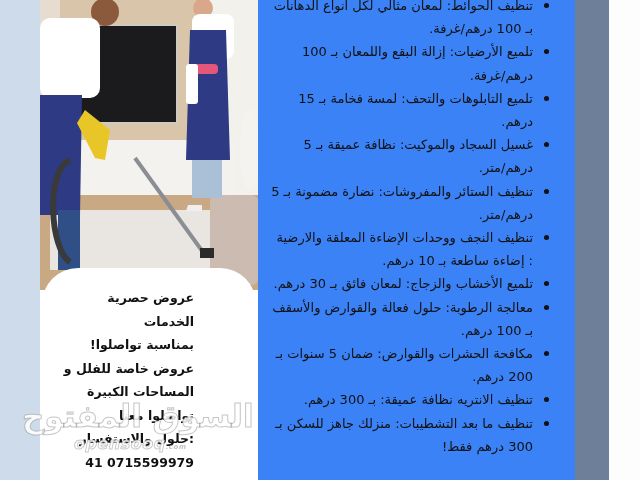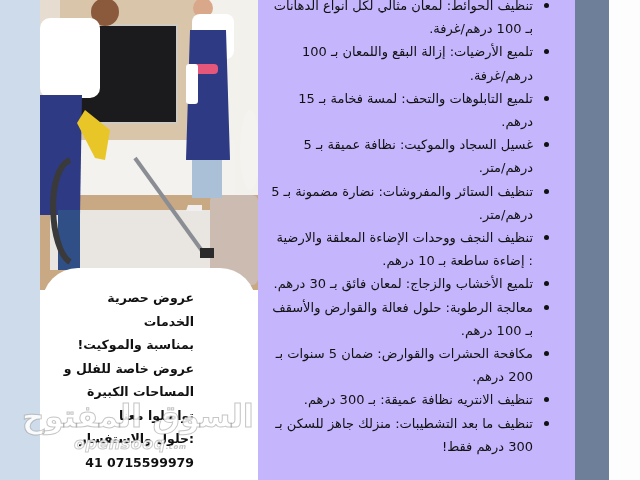--- a/index.html
+++ b/index.html
@@ -2,21 +2,21 @@
 <html><head>
   <meta charset="utf-8">
   <style>
     html, body { margin:0; padding:0; }
     body { width:640px; height:480px; overflow:hidden; background:#ffffff; position:relative; font-family:"DejaVu Sans", sans-serif; }
     .left-strip { position:absolute; left:0; top:0; width:40px; height:480px; background:#cddbea; }
     .photo { position:absolute; left:40px; top:0; width:218px; height:290px; overflow:hidden; background:#e9e2d8; }
     .photo svg { display:block; }
     .offer-card { position:absolute; left:42px; top:268px; width:214px; height:240px; background:#ffffff; border-radius:36px 36px 0 0; box-sizing:border-box; padding:18px 62px 0 10px; direction:rtl; text-align:right; }
     .offer-line { font-weight:bold; font-size:12.5px; line-height:23.5px; color:#111; white-space:nowrap; }
-    .text-panel { position:absolute; left:258px; top:0; width:317px; height:480px; background:#c4b5fd; direction:rtl; box-sizing:border-box; padding:0 24px 16px 10px; overflow:hidden; }
+    .text-panel { position:absolute; left:258px; top:0; width:317px; height:480px; background:#3b82f6; direction:rtl; box-sizing:border-box; padding:0 24px 16px 10px; overflow:hidden; }
     .services { list-style:none; margin:-6px 0 0 0; padding:0; }
     .service { position:relative; font-size:13px; line-height:23.2px; color:#111; padding-right:18px; }
     .service::before { content:""; position:absolute; right:2px; top:9px; width:5px; height:5px; border-radius:50%; background:#111; }
     .dark-bar { position:absolute; left:575px; top:0; width:34px; height:480px; background:#6d7f99; }
     .white-edge { position:absolute; left:609px; top:0; width:31px; height:480px; background:#fdfdfd; }
     .watermark { position:absolute; left:22px; top:398px; width:170px; height:62px; pointer-events:none; }
     .wm-ar { position:absolute; left:0; top:0; font-size:31px; font-weight:bold; color:rgba(255,255,255,0.85); -webkit-text-stroke:1px rgba(150,150,150,0.55); direction:rtl; white-space:nowrap; }
     .wm-en { position:absolute; left:52px; top:36px; font-size:16px; font-weight:bold; color:rgba(255,255,255,0.9); -webkit-text-stroke:1px rgba(150,150,150,0.5); letter-spacing:0.5px;font-style:italic; }
     .wm-com { font-size:7px; -webkit-text-stroke:0; color:rgba(170,170,170,0.7); }
   </style>
@@ -60,21 +60,21 @@
 
     <path d="M30 160 C 5 170, 10 250, 30 262" stroke="#3a3a3a" stroke-width="6" fill="none"></path>
     <line x1="95" y1="158" x2="165" y2="255" stroke="#8a8d93" stroke-width="4"></line>
     <rect x="160" y="248" width="14" height="10" fill="#2b2b2b"></rect>
   </svg>
 </div>
 
 <div class="offer-card">
   <div class="offer-line">عروض حصرية</div>
   <div class="offer-line">الخدمات</div>
-  <div class="offer-line">بمناسبة والموكيت!</div>
+  <div class="offer-line">بمناسبة تواصلوا!</div>
   <div class="offer-line">عروض خاصة للفلل و</div>
   <div class="offer-line">المساحات الكبيرة</div>
   <div class="offer-line">تواصلوا معنا</div>
   <div class="offer-line">:حلول والاستفسار</div>
   <div class="offer-line">0715599979 41</div>
 </div>
 
 <div class="watermark">
   <span class="wm-ar">السوق المفتوح</span>
   <span class="wm-en"><span>opensooq</span><span class="wm-com">.com</span></span>

